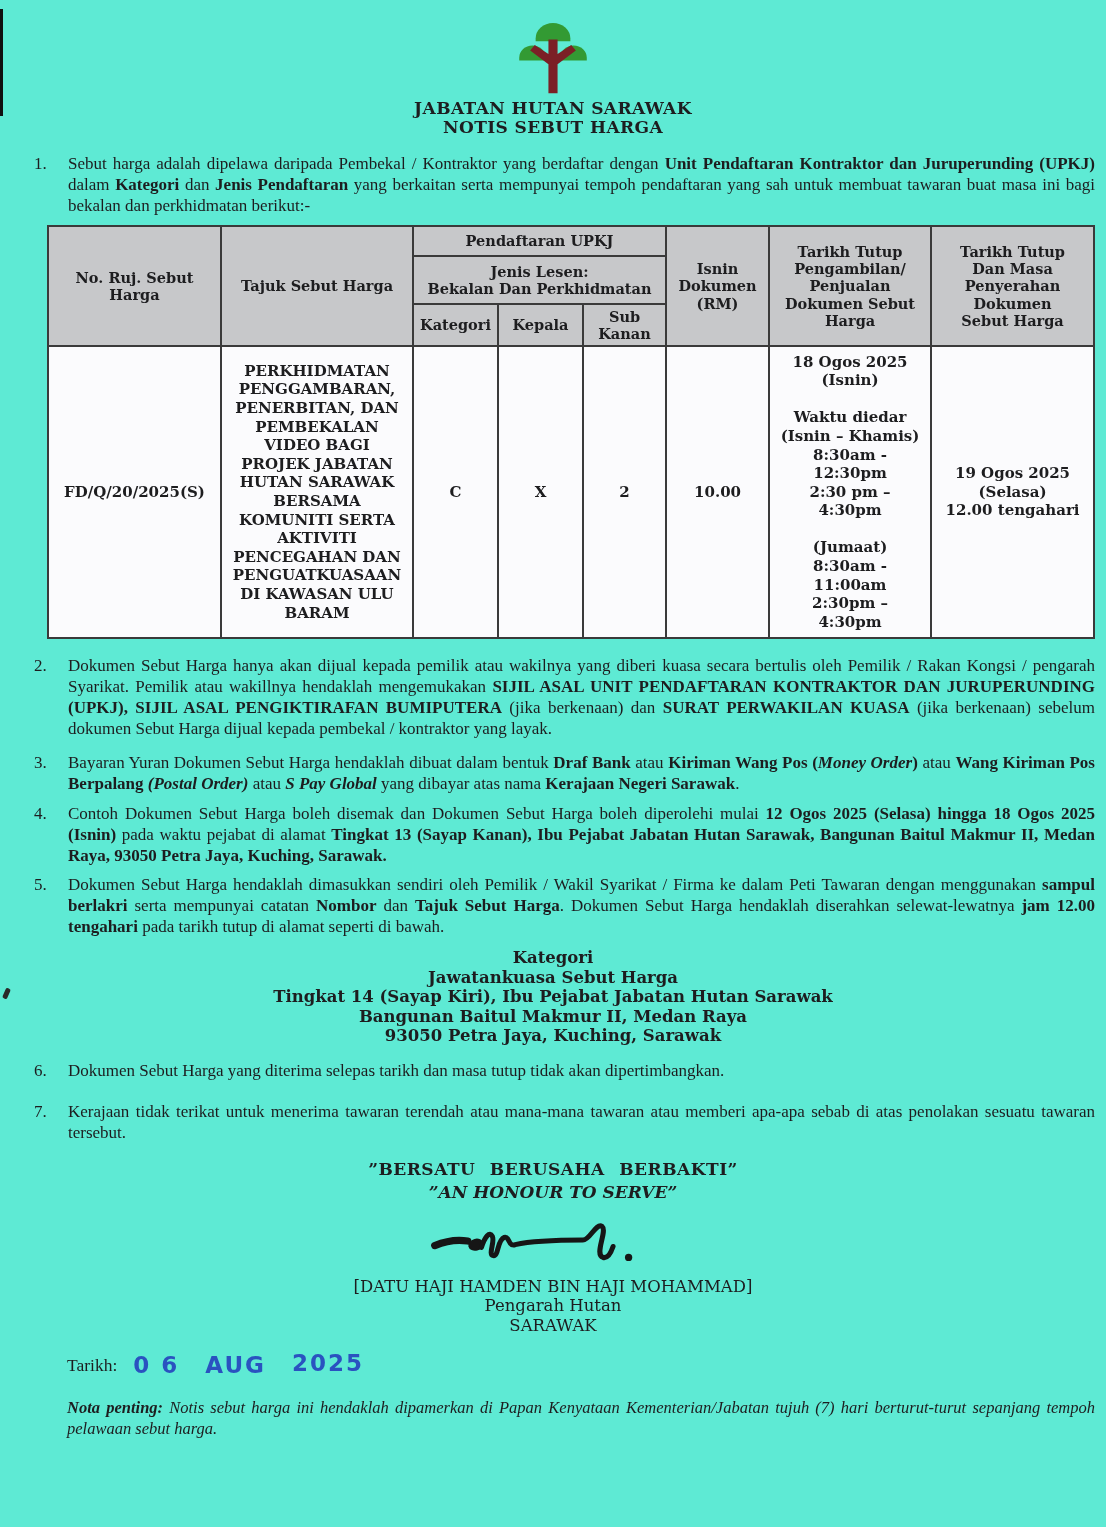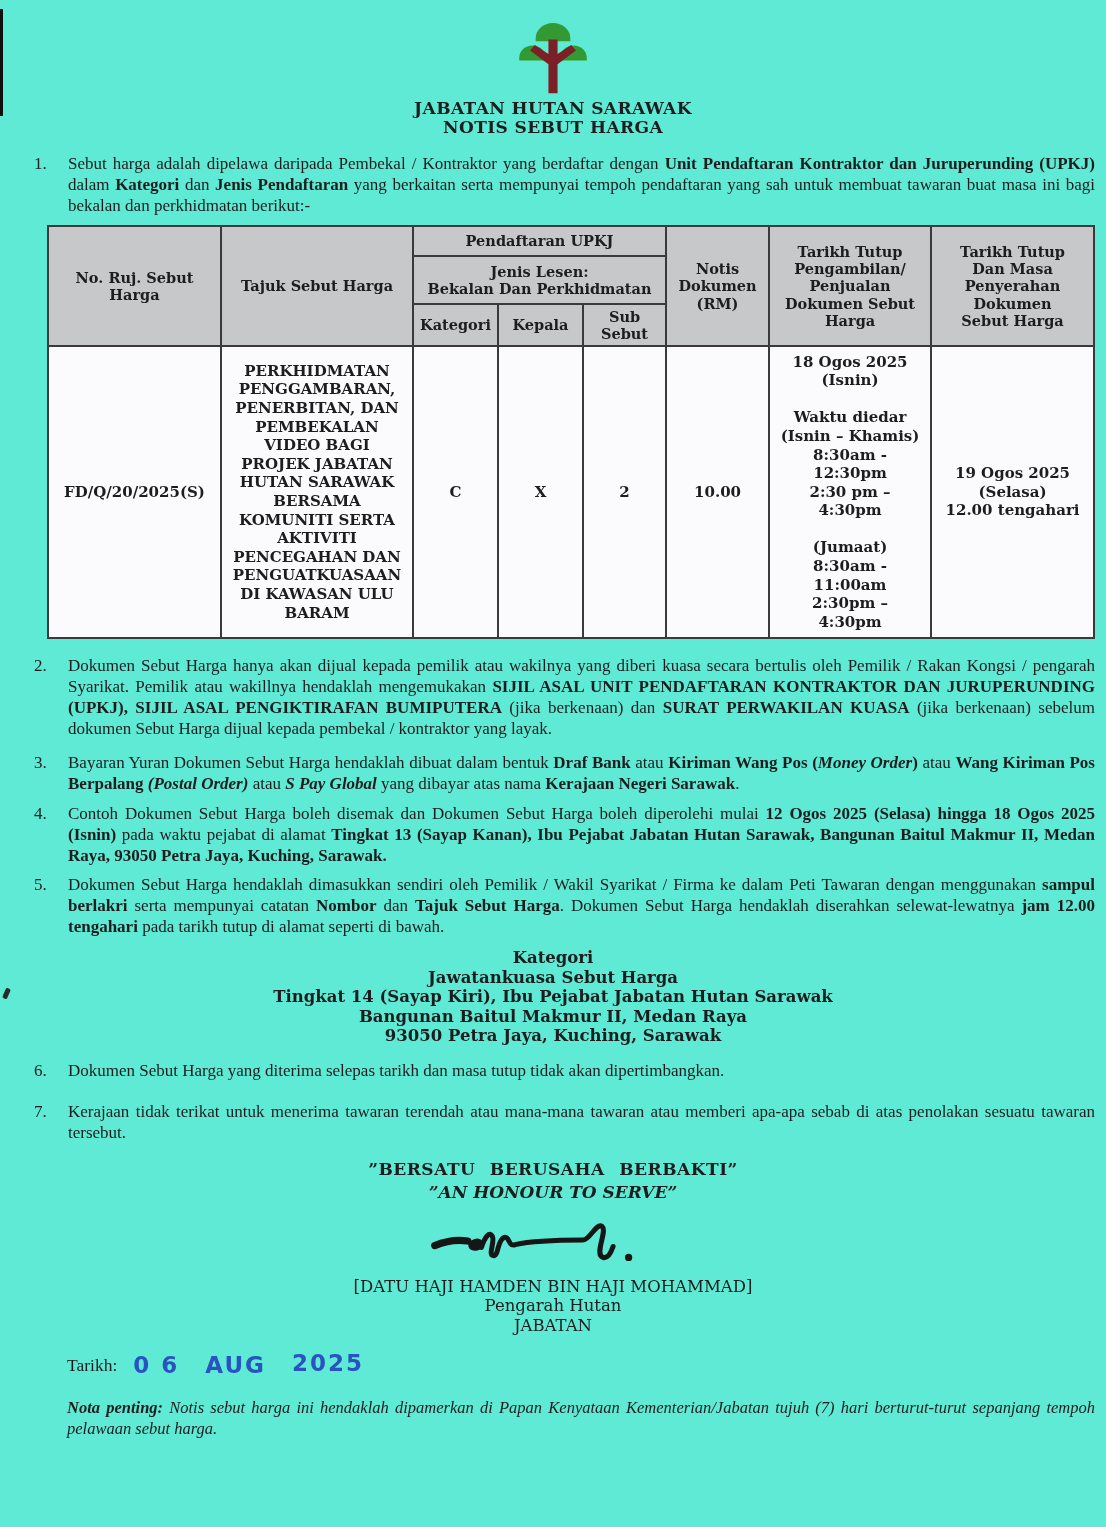--- a/index.html
+++ b/index.html
@@ -110,21 +110,21 @@
         <col style="width:103px">
         <col style="width:162px">
         <col style="width:163px">
     </colgroup>
     <thead>
       <tr class="hr1">
         <th rowspan="3" class="pre">No. Ruj. Sebut
 Harga</th>
         <th rowspan="3">Tajuk Sebut Harga</th>
         <th colspan="3">Pendaftaran UPKJ</th>
-        <th rowspan="3" class="pre">Notis
+        <th rowspan="3" class="pre">Isnin
 Dokumen
 (RM)</th>
         <th rowspan="3" class="pre">Tarikh Tutup
 Pengambilan/
 Penjualan
 Dokumen Sebut
 Harga</th>
         <th rowspan="3" class="pre">Tarikh Tutup
 Dan Masa
 Penyerahan
@@ -132,21 +132,21 @@
 Sebut Harga</th>
       </tr>
       <tr class="hr2">
         <th colspan="3" class="pre">Jenis Lesen:
 Bekalan Dan Perkhidmatan</th>
       </tr>
       <tr class="hr3">
         <th>Kategori</th>
         <th>Kepala</th>
         <th class="pre">Sub
-Sebut</th>
+Kanan</th>
       </tr>
     </thead>
     <tbody>
       <tr class="body-row">
         <td>FD/Q/20/2025(S)</td>
         <td class="pre">PERKHIDMATAN
 PENGGAMBARAN,
 PENERBITAN, DAN
 PEMBEKALAN
 VIDEO BAGI
@@ -233,21 +233,21 @@
       <path d="M6,40 C18,35 30,33 42,35" fill="none" stroke="#161616" stroke-width="8" stroke-linecap="round"></path>
       <ellipse cx="51" cy="39" rx="8.5" ry="6.5" fill="#161616" transform="rotate(-14 51 39)"></ellipse>
       <path d="M57,42 C61,30 66,24 69,30 C72,36 64,50 70,51 C76,52 74,34 82,31 C88,29 86,42 94,39 C112,35 146,34 168,34 C176,34 182,15 189,19 C195,24 180,50 190,53 C196,54.5 199,47 201,41" fill="none" stroke="#161616" stroke-width="5.5" stroke-linecap="round" stroke-linejoin="round"></path>
       <circle cx="218" cy="53" r="4" fill="#161616"></circle>
     </svg>
   </div>
 
   <div class="signatory">
     <div>[DATU HAJI HAMDEN BIN HAJI MOHAMMAD]</div>
     <div>Pengarah Hutan</div>
-    <div>JABATAN</div>
+    <div>SARAWAK</div>
   </div>
 
   <div class="date-row">
     <span class="date-label">Tarikh:</span>
     <span class="date-stamp">
       <span>0 6</span>
       <span>AUG</span>
       <span class="yr">2025</span>
     </span>
   </div>

